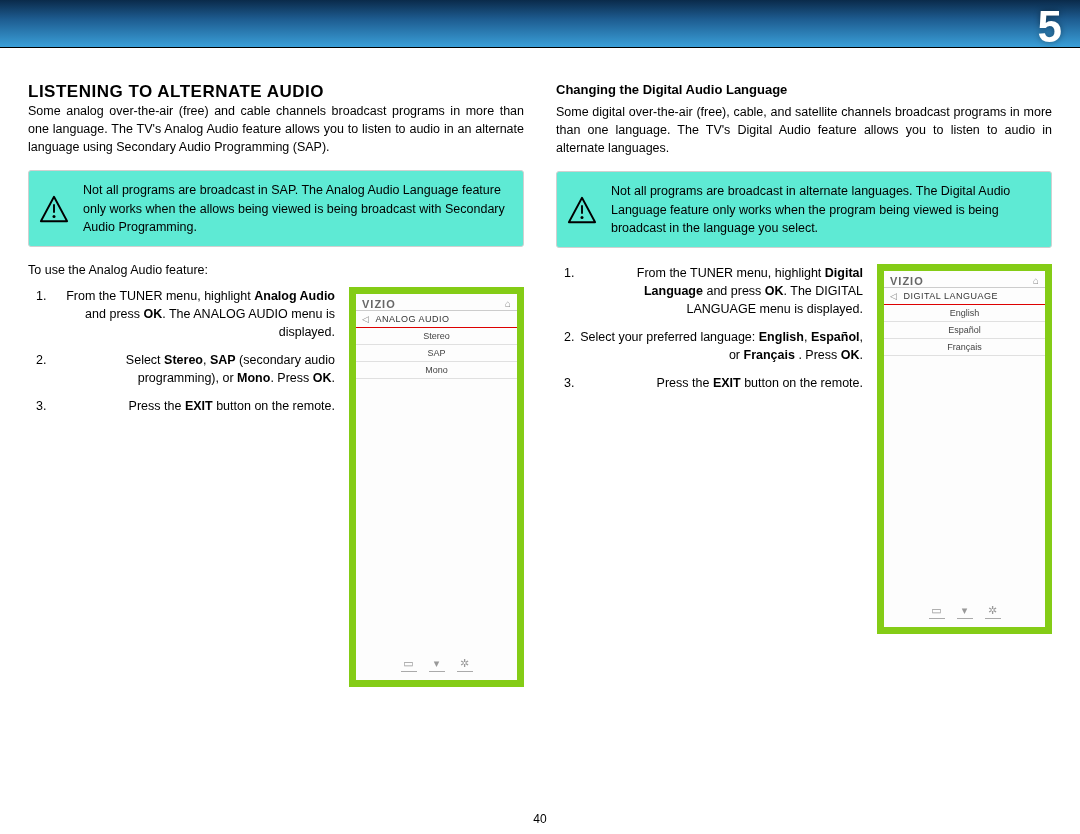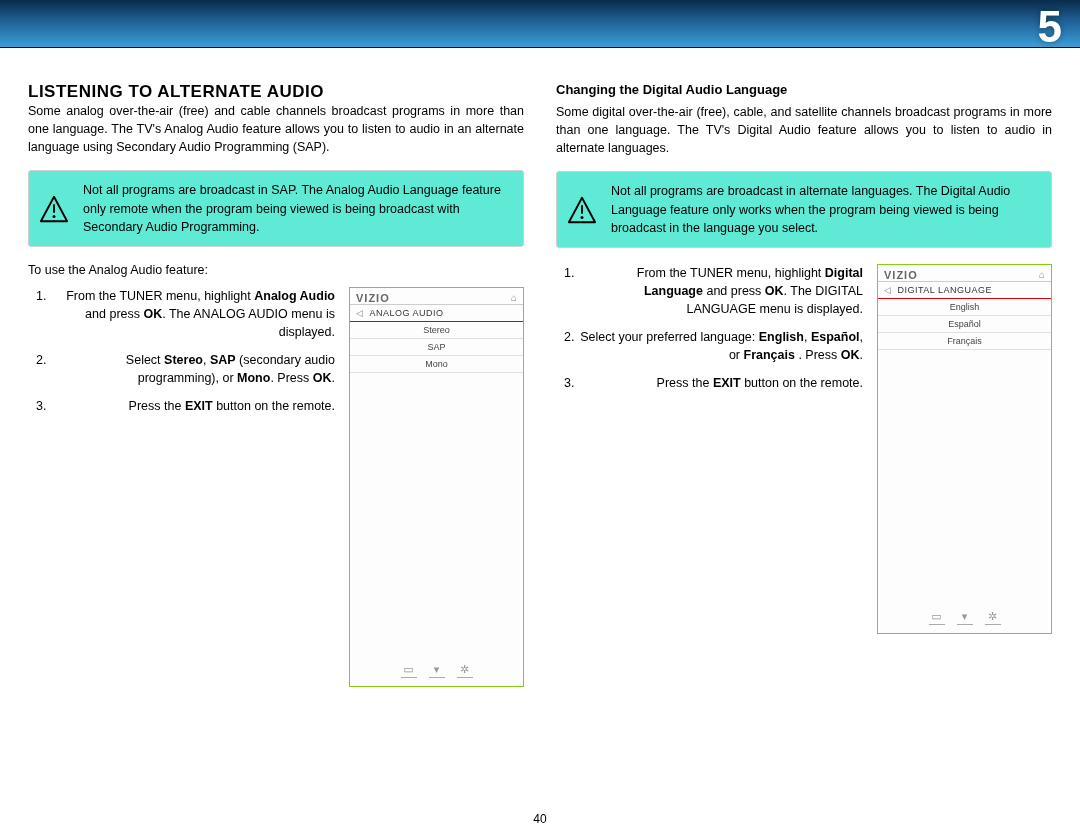--- a/index.html
+++ b/index.html
@@ -75,21 +75,21 @@
     line-height: 1.45;
     flex:1;
     text-align:right;
   }
   ol.steps li { margin-bottom: 10px; padding-left:2px; }
   b { font-weight:700; }
 
   
   .tvmenu {
     width: 175px;
-    border: 1px solid #84cc16;
+    border: 7px solid #84cc16;
     background:#fdfdfd;
     font-size:10px;
     flex-shrink:0;
     display:flex;
     flex-direction:column;
   }
   .tvmenu.tall { height: 400px; }
   .tvmenu.tall2 { height: 370px; }
   .tvmenu-hdr {
     display:flex; align-items:center; justify-content:space-between;
@@ -141,21 +141,21 @@
     <p class="body">Some analog over-the-air (free) and cable channels broadcast programs in more than one language. The TV's Analog Audio feature allows you to listen to audio in an alternate language using Secondary Audio Programming (SAP).</p>
 
     <div class="note">
       <span class="warn-icon">
         <svg viewBox="0 0 32 32">
             <path d="M16 3 L30 29 L2 29 Z" fill="none" stroke="#000" stroke-width="2" stroke-linejoin="round"></path>
             <line x1="16" y1="11" x2="16" y2="20" stroke="#000" stroke-width="2"></line>
             <circle cx="16" cy="24" r="1.6" fill="#000"></circle>
           </svg>
       </span>
-      <div class="note-text">Not all programs are broadcast in SAP. The Analog Audio Language feature only remote when the program being viewed is being broadcast with Secondary Audio Programming.</div>
+      <div class="note-text">Not all programs are broadcast in SAP. The Analog Audio Language feature only works when the allows being viewed is being broadcast with Secondary Audio Programming.</div>
     </div>
 
     <p class="intro">To use the Analog Audio feature:</p>
 
     <div class="steps-row">
       <ol class="steps">
         <li><span>From the TUNER menu, highlight </span><b>Analog Audio</b><span> and press </span><b>OK</b><span>. The ANALOG AUDIO menu is displayed.</span></li>
         <li><span>Select </span><b>Stereo</b><span>, </span><b>SAP</b><span> (secondary audio programming), or </span><b>Mono</b><span>. Press </span><b>OK</b><span>.</span></li>
         <li><span>Press the </span><b>EXIT</b><span> button on the remote.</span></li>
       </ol>

